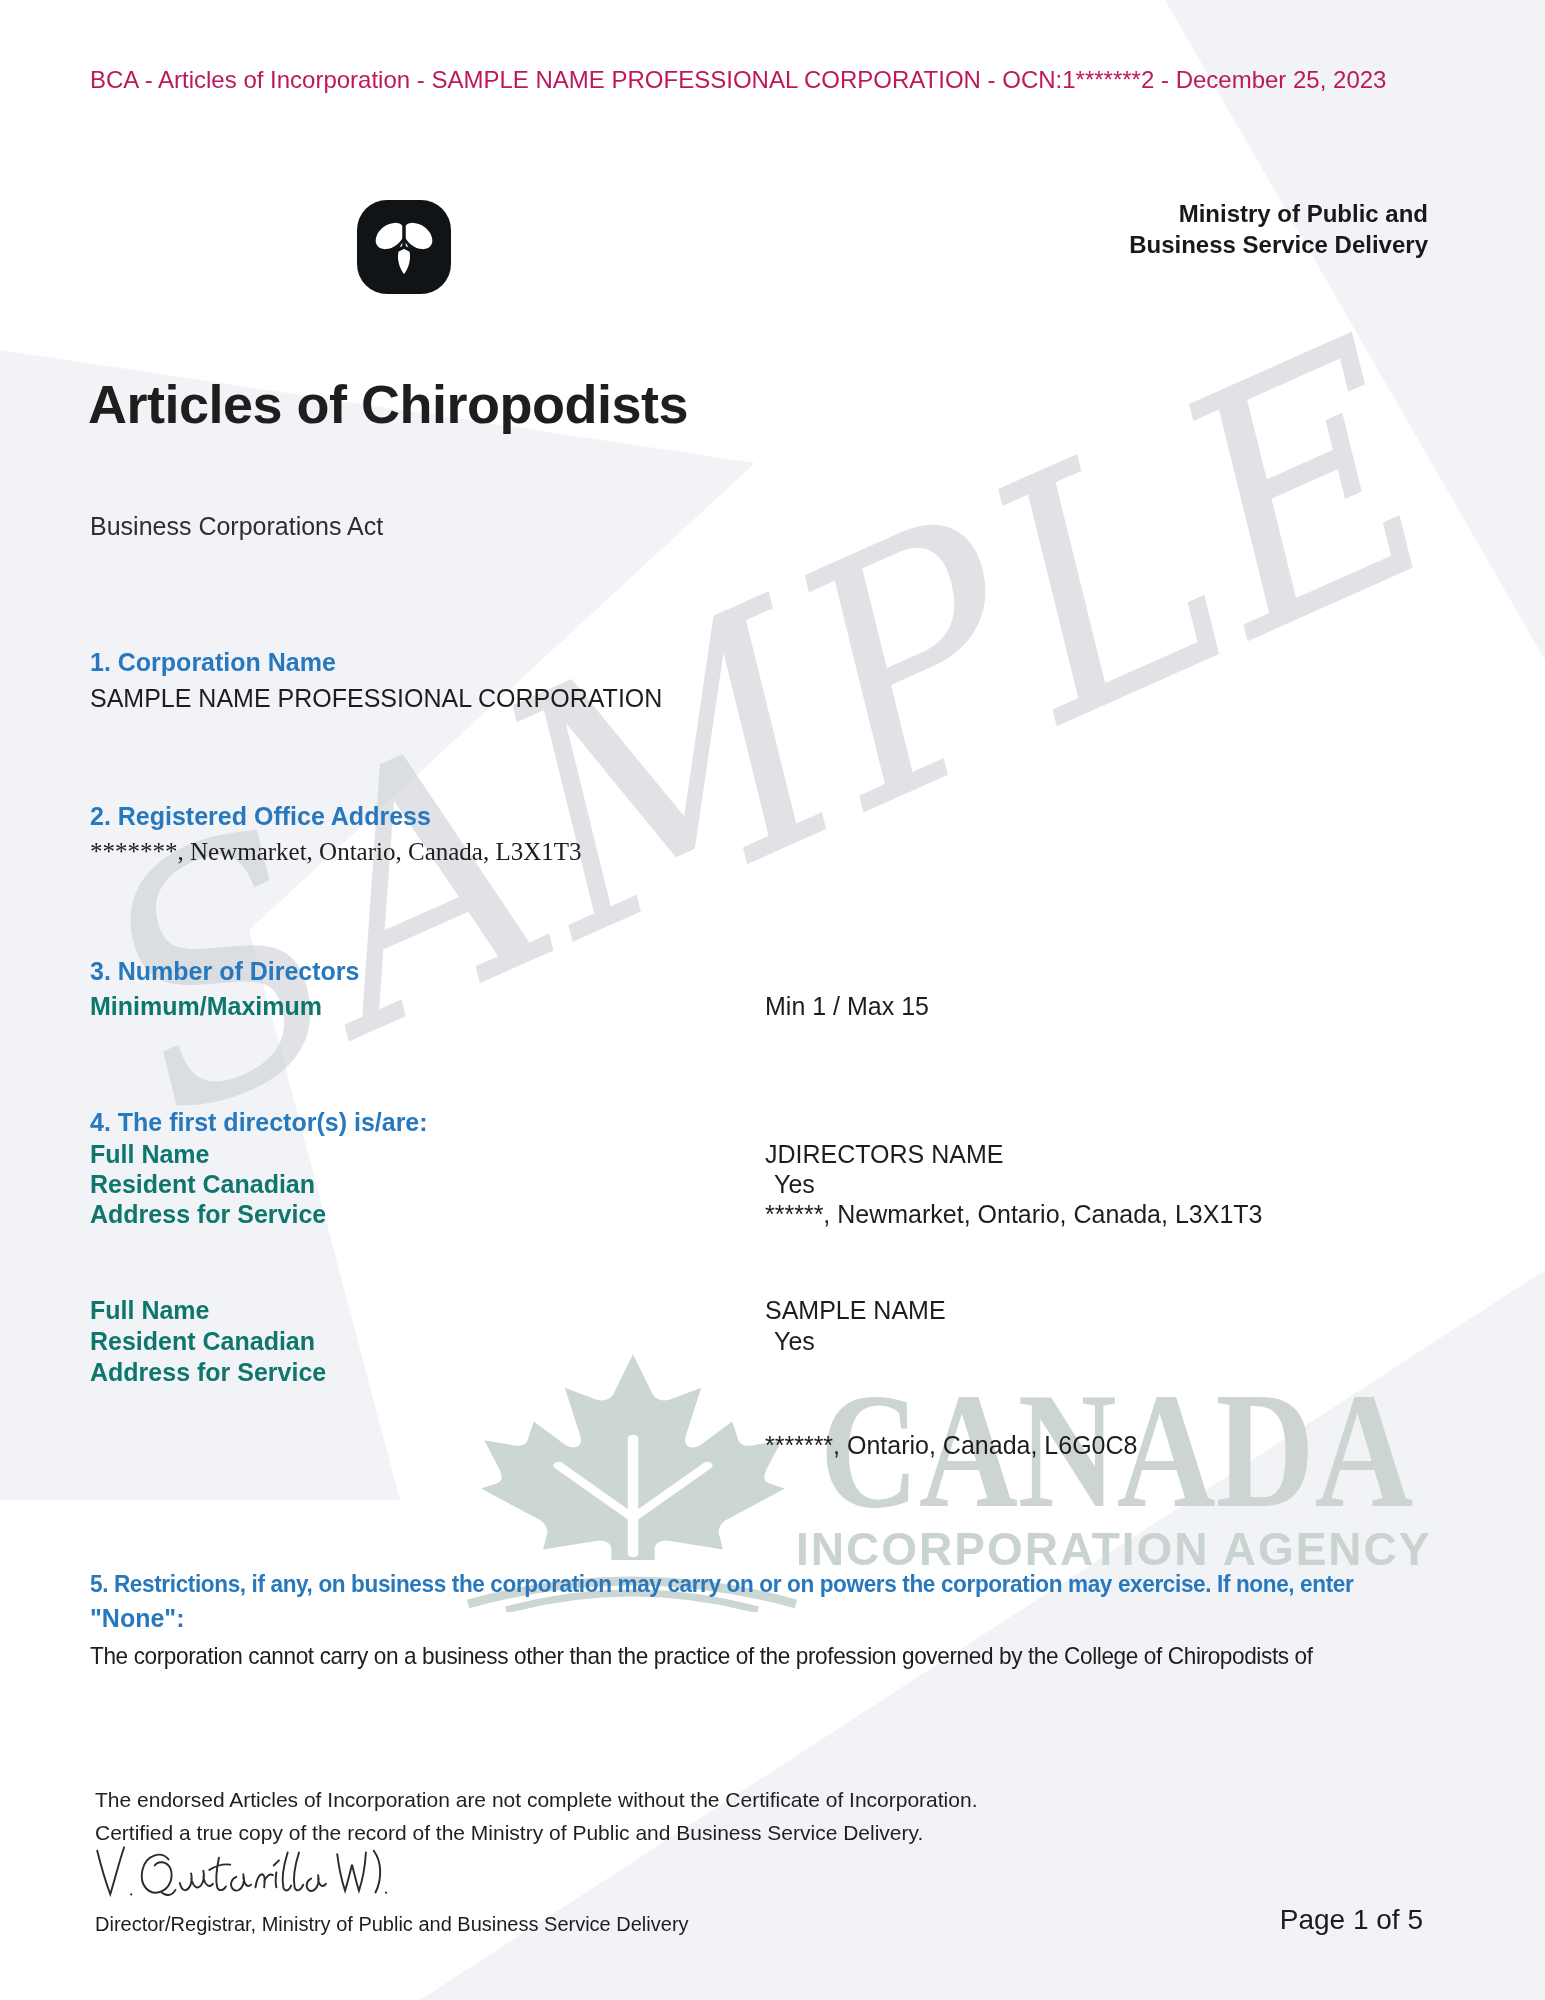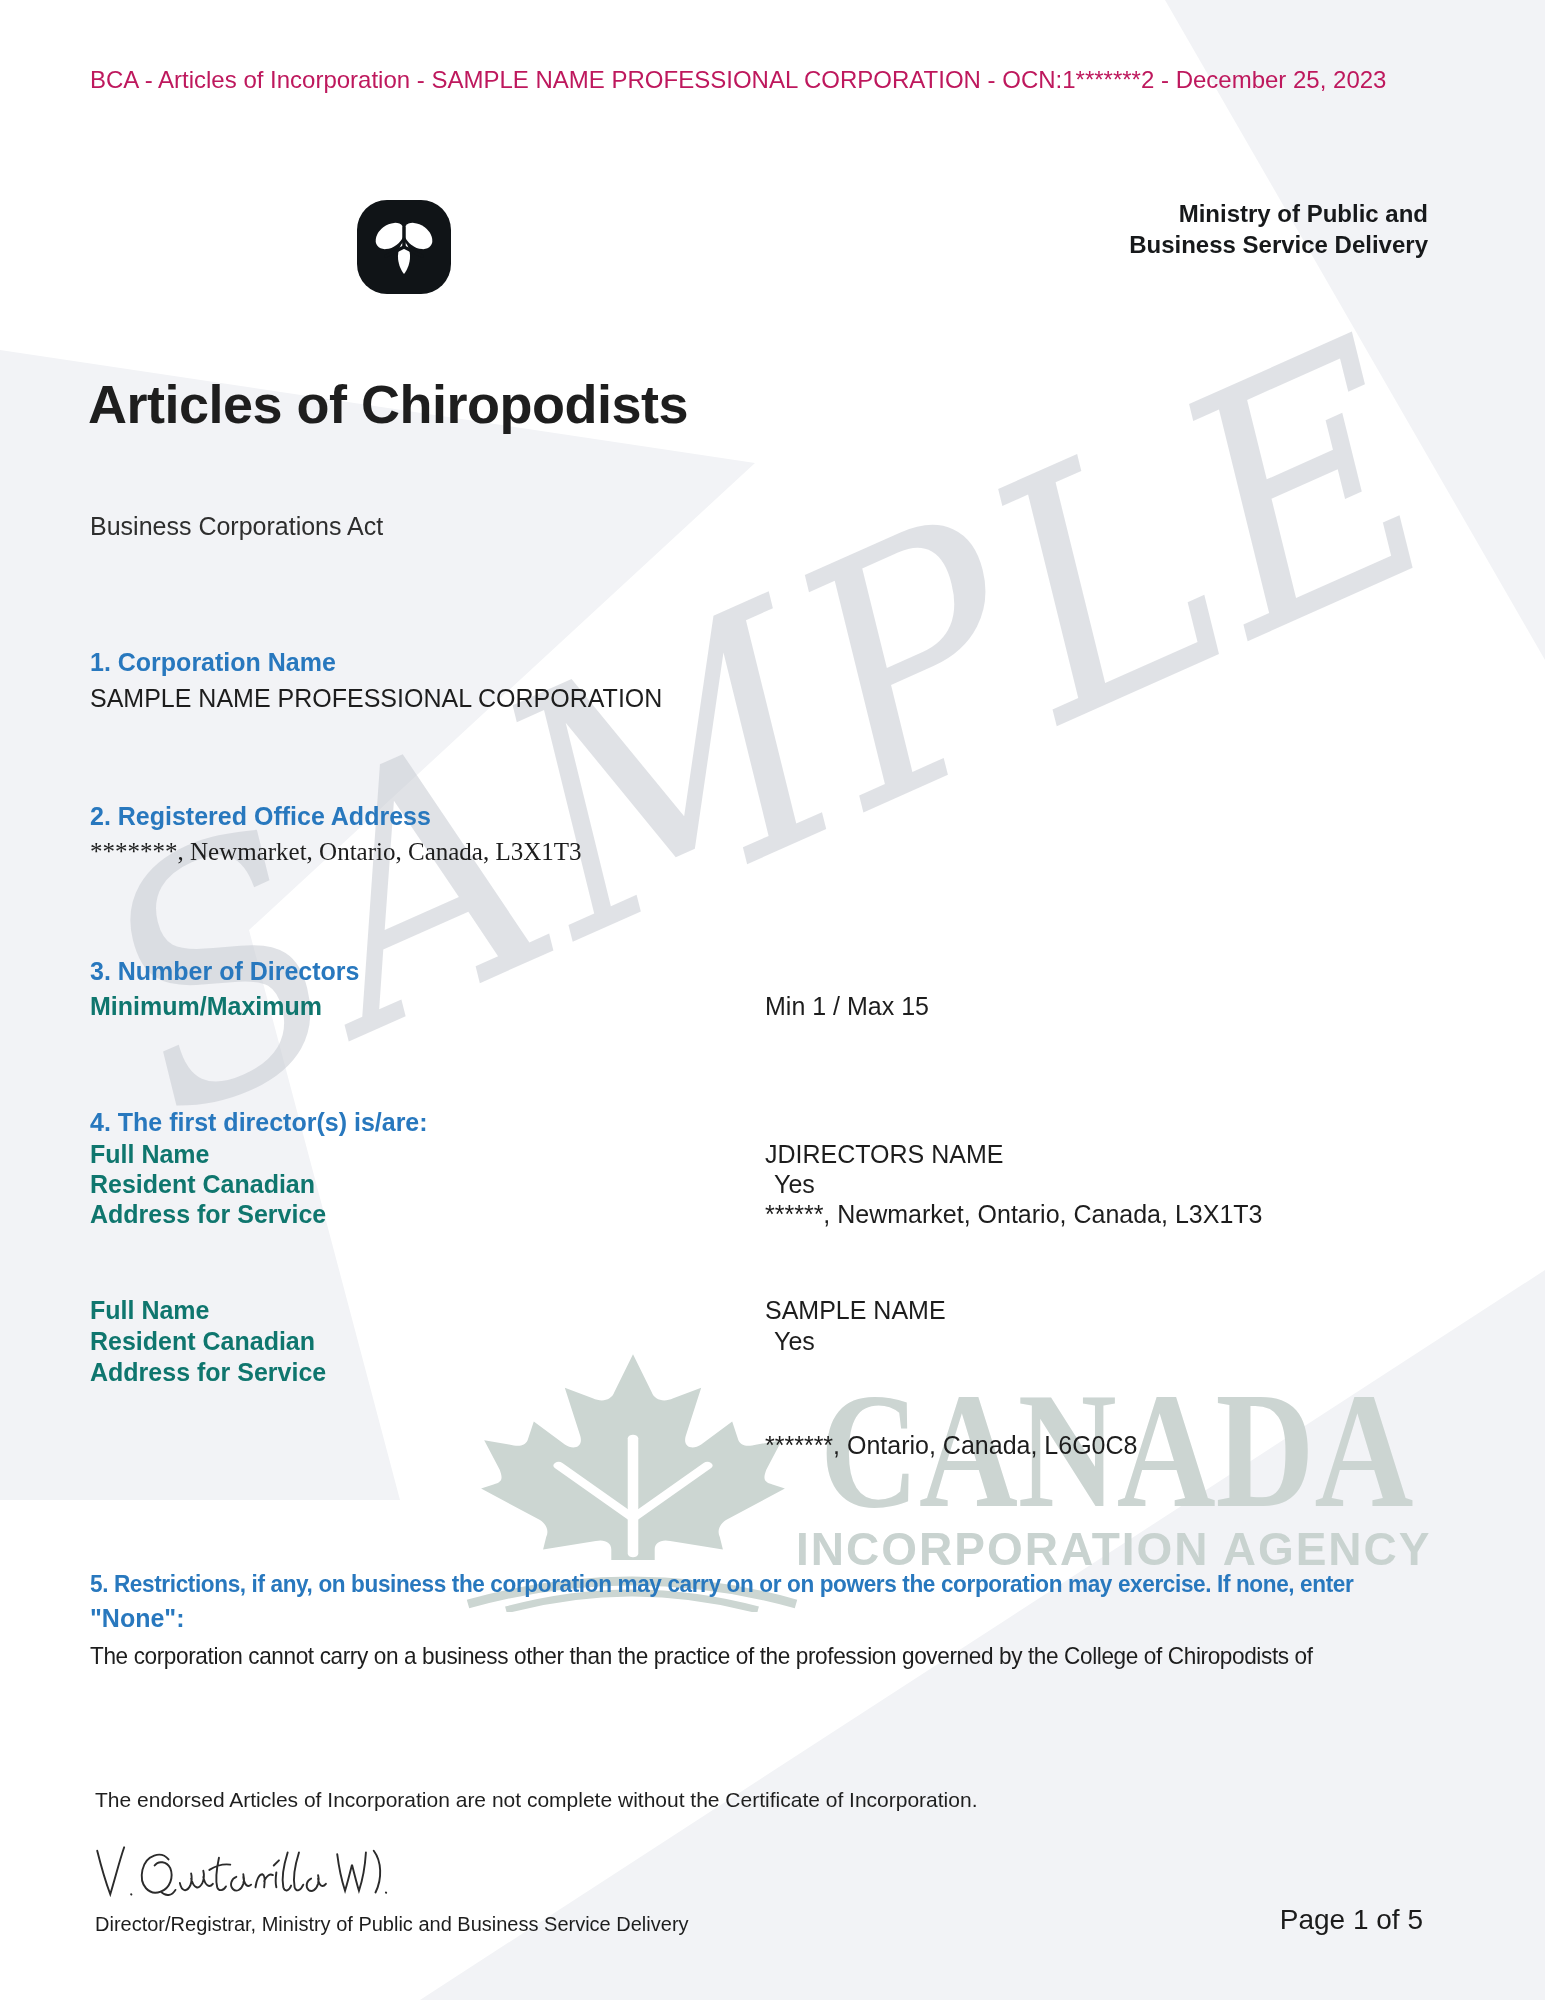--- a/index.html
+++ b/index.html
@@ -105,20 +105,21 @@
   <div class="abs c label" style="left:90px;top:1327px;">Resident Canadian</div>
   <div class="abs c body-text indent-sm" style="left:765px;top:1327px;">Yes</div>
   <div class="abs c label" style="left:90px;top:1358px;">Address for Service</div>
   <div class="abs c body-text" style="left:765px;top:1408px;margin-top:23px;">*******, Ontario, Canada, L6G0C8</div>
 
   <div class="abs c h-blue long" style="left:90px;top:1570px;">5. Restrictions, if any, on business the corporation may carry on or on powers the corporation may exercise. If none, enter</div>
   <div class="abs c h-blue" style="left:90px;top:1604px;">"None":</div>
   <div class="abs c body-text long" style="left:90px;top:1642px;">The corporation cannot carry on a business other than the practice of the profession governed by the College of Chiropodists of</div>
 
   <div class="abs c note" style="top:1788px;">The endorsed Articles of Incorporation are not complete without the Certificate of Incorporation.</div>
+  <div class="abs c note" style="top:1821px;">Certified a true copy of the record of the Ministry of Public and Business Service Delivery.</div>
 
   <svg class="abs c" style="left:92px;top:1842px;" width="300" height="61" viewBox="0 0 345 70" role="img" aria-label="V. Quintanilla W.">
     <g stroke="#2b2b2b" stroke-width="2.2" fill="none" stroke-linecap="round">
       <path d="M6,10 C10,26 15,44 21,60 C26,44 32,20 37,6"></path>
       <path d="M45,60 L45.3,60.3"></path>
       <path d="M88,20 C80,10 62,14 58,32 C54,50 66,62 79,57 C90,53 94,40 90,30 C86,22 76,21 72,27 M79,57 C85,63 92,62 96,55"></path>
       <path d="M101,47 C103,57 109,58 113,50 C115,45 115,40 114,36 M114,42 C117,54 123,55 127,47 C129,42 129,37 128,33 M128,40 C130,50 135,53 139,48"></path>
       <path d="M146,18 C143,32 142,44 144,52 C146,57 151,56 154,51 M135,32 C143,27 152,25 159,26"></path>
       <path d="M166,40 C160,42 158,50 162,54 C166,58 172,55 174,48 C175,44 175,40 174,37 M174,40 C175,49 179,53 183,49"></path>
       <path d="M188,52 C189,44 192,37 196,37 C199,38 199,44 198,52 M198,45 C201,38 205,36 208,38"></path>

